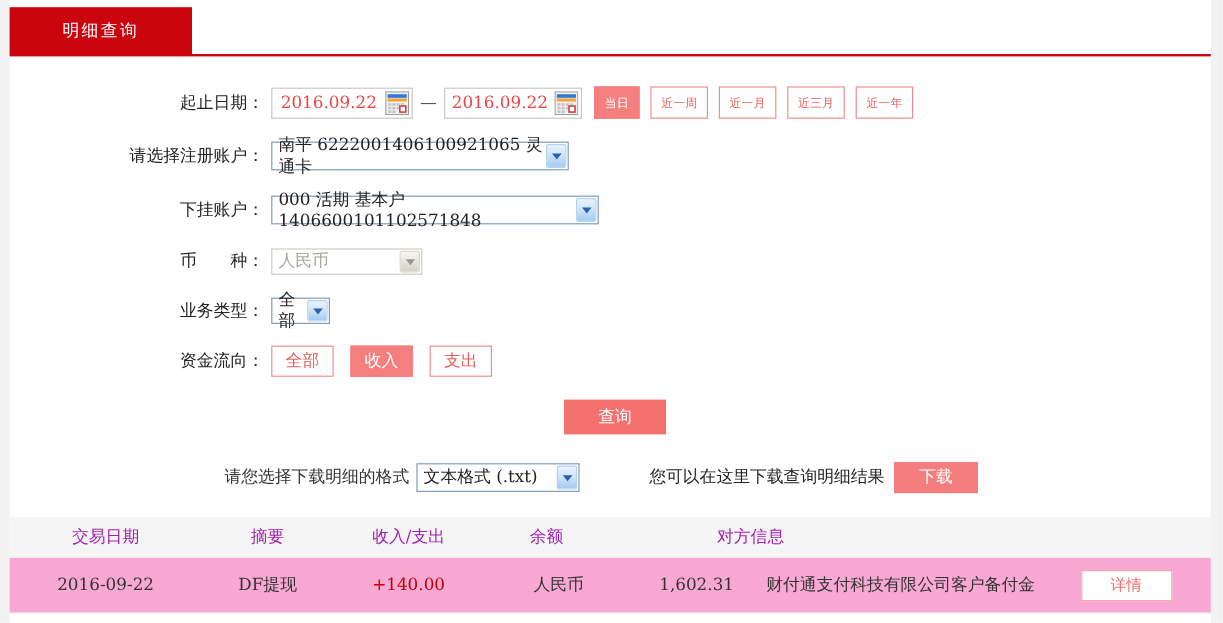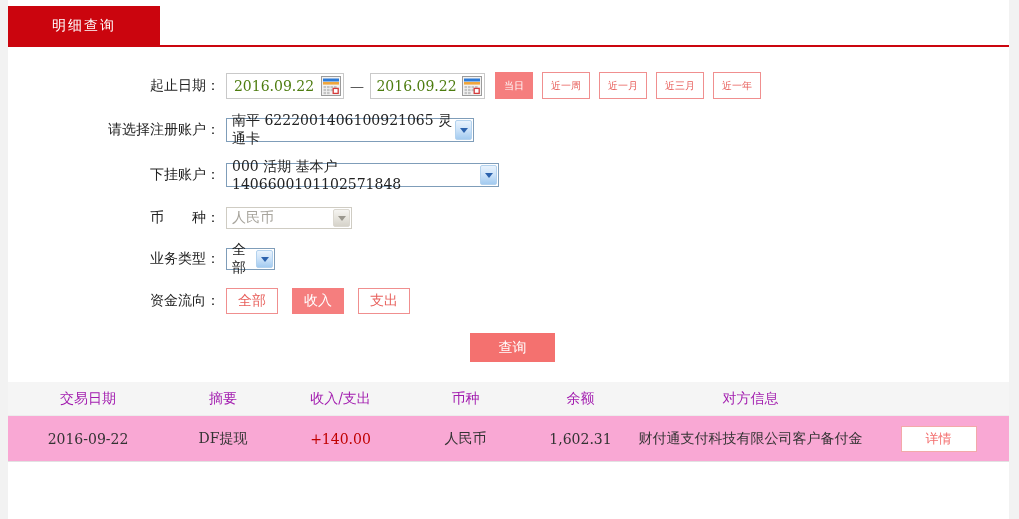--- a/index.html
+++ b/index.html
@@ -14,21 +14,21 @@
   
   .form { padding-top:25px; }
   .form-row { display:flex; align-items:center; margin-bottom:19px; }
   .form-label { width:212px; text-align:right; flex-shrink:0; color:#222; }
   .mb21 { margin-bottom:21px; }
   .mb20 { margin-bottom:20px; }
   .mb18 { margin-bottom:18px; }
 
   
   .date-field { display:flex; align-items:center; height:26px; width:118px; border:1px solid #c9c9c9; background:#fff; margin-left:6px; padding-right:2px; cursor:text; }
-  .date-text { flex:1; text-align:center; font-size:14px; color:#4d7c0f; }
+  .date-text { flex:1; text-align:center; font-size:14px; color:#ef4444; }
   .cal-icon { width:20px; height:20px; flex-shrink:0; cursor:pointer; }
   .date-sep { margin-left:6px; color:#555; }
 
   
   .btn-quick { height:27px; padding:0 8px; display:inline-flex; align-items:center; border:1px solid #f08f8f; color:#e8605c; background:#fff; margin-left:9px; font-size:10px; cursor:pointer; }
   .btn-quick.active { background:#f57e7e; border-color:#f57e7e; color:#fff; margin-left:10px; }
 
   
   .xp-select { display:flex; align-items:center; height:24px; border:1px solid #7f9db9; background:#fff; margin-left:6px; position:relative; padding:0 20px 0 5px; font-size:14px; color:#222; cursor:pointer; }
   .xp-arrow { position:absolute; right:1px; top:1px; bottom:1px; width:17px; background:linear-gradient(180deg,#e9f3fd 0%,#cfe4f9 45%,#a3cbf0 100%); border:1px solid #b3d2ee; border-radius:2px; display:flex; align-items:center; justify-content:center; }
@@ -162,27 +162,35 @@
         <button class="btn-flow active">收入</button>
         <button class="btn-flow">支出</button>
       </div>
 
       <div class="form-row query-row">
         <button class="btn-query">查询</button>
       </div>
 
     </div>
 
+    <div class="download-row">
+      <span>请您选择下载明细的格式</span>
+      <div class="xp-select w136">
+        <span>文本格式 (.txt)</span>
+        <span class="xp-arrow"></span>
+      </div>
+      <span class="dl-hint">您可以在这里下载查询明细结果</span>
+      <button class="btn-download">下载</button>
+    </div>
 
     <div class="table">
       <div class="thead">
         <span class="cell c1">交易日期</span>
         <span class="cell c2">摘要</span>
         <span class="cell c3">收入/支出</span>
-        <span class="cell c4">币种</span>
         <span class="cell c5">余额</span>
         <span class="cell c6">对方信息</span>
         <span class="cell c7"></span>
       </div>
       <div class="trow">
         <span class="cell c1">2016-09-22</span>
         <span class="cell c2">DF提现</span>
         <span class="cell c3 amount-pos">+140.00</span>
         <span class="cell c4">人民币</span>
         <span class="cell c5">1,602.31</span>

